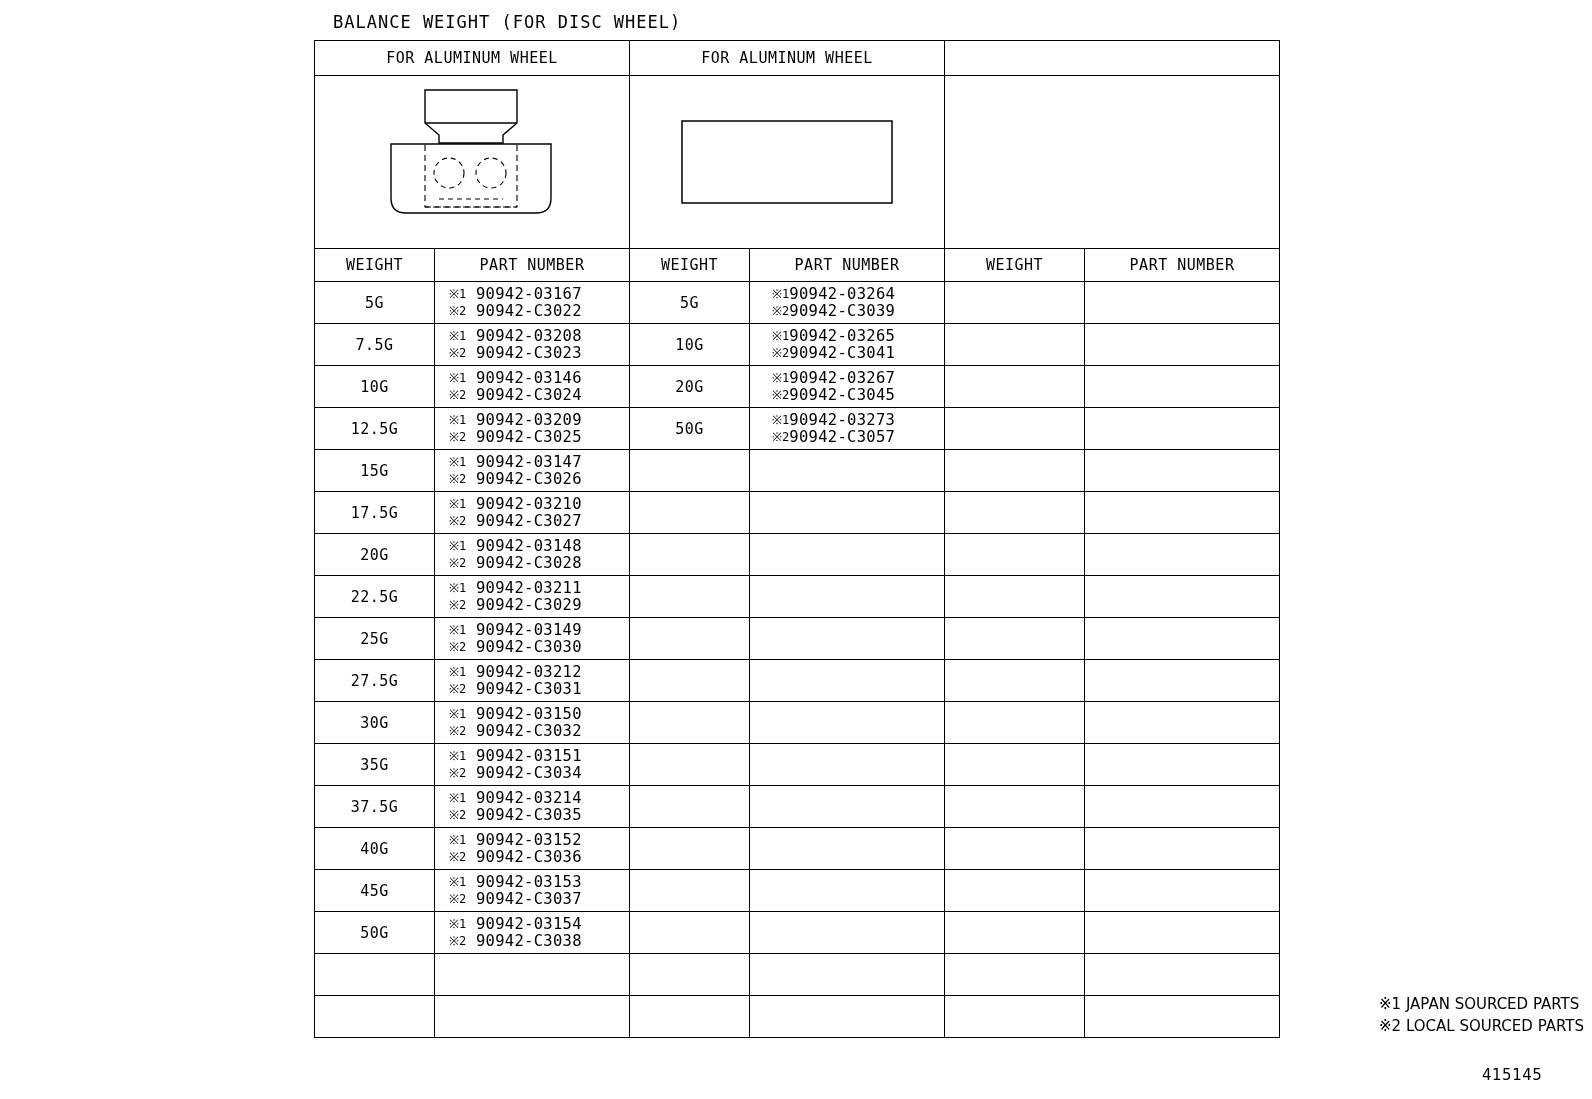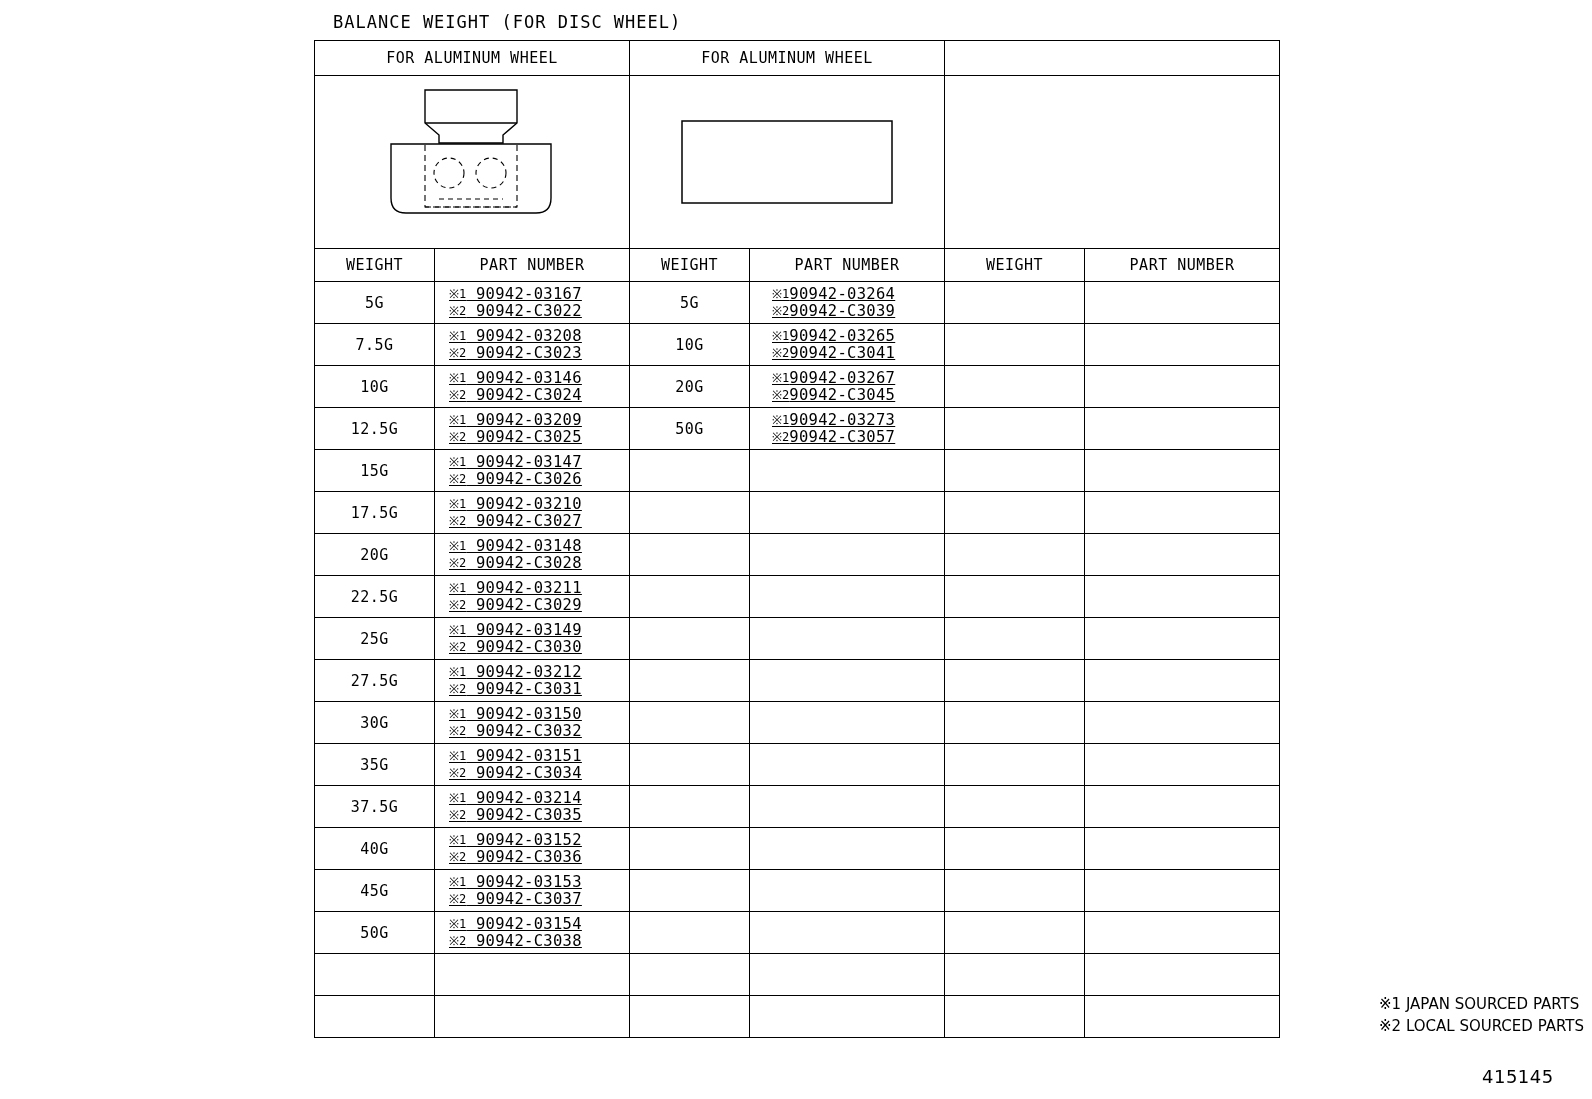--- a/index.html
+++ b/index.html
@@ -87,21 +87,20 @@
   
   .pn {
     display: flex;
     flex-direction: column;
     align-items: flex-start;
     justify-content: center;
     padding-left: 14px;
     line-height: 1.08;
     height: 100%;
     box-sizing: border-box;
-    text-decoration: underline;
   }
   .pn-line {
     font-size: 15.5px;
     white-space: nowrap;
     letter-spacing: 0.3px;
   }
   .mark {
     font-size: 12px;
     vertical-align: 1px;
     letter-spacing: 0;
@@ -120,21 +119,21 @@
     font-size: 15px;
     line-height: 1.45;
   }
   .footnotes div { white-space: nowrap; }
 
   .figno {
     position: absolute;
     left: 1482px;
     top: 1066px;
     font-family: "DejaVu Sans", sans-serif;
-    font-size: 18px;
+    font-size: 15px;
     letter-spacing: 0.5px;
   }
 
   
   .draw1 {
     position: absolute;
     left: 50%;
     top: 50%;
     transform: translate(-50%, -50%);
   }

